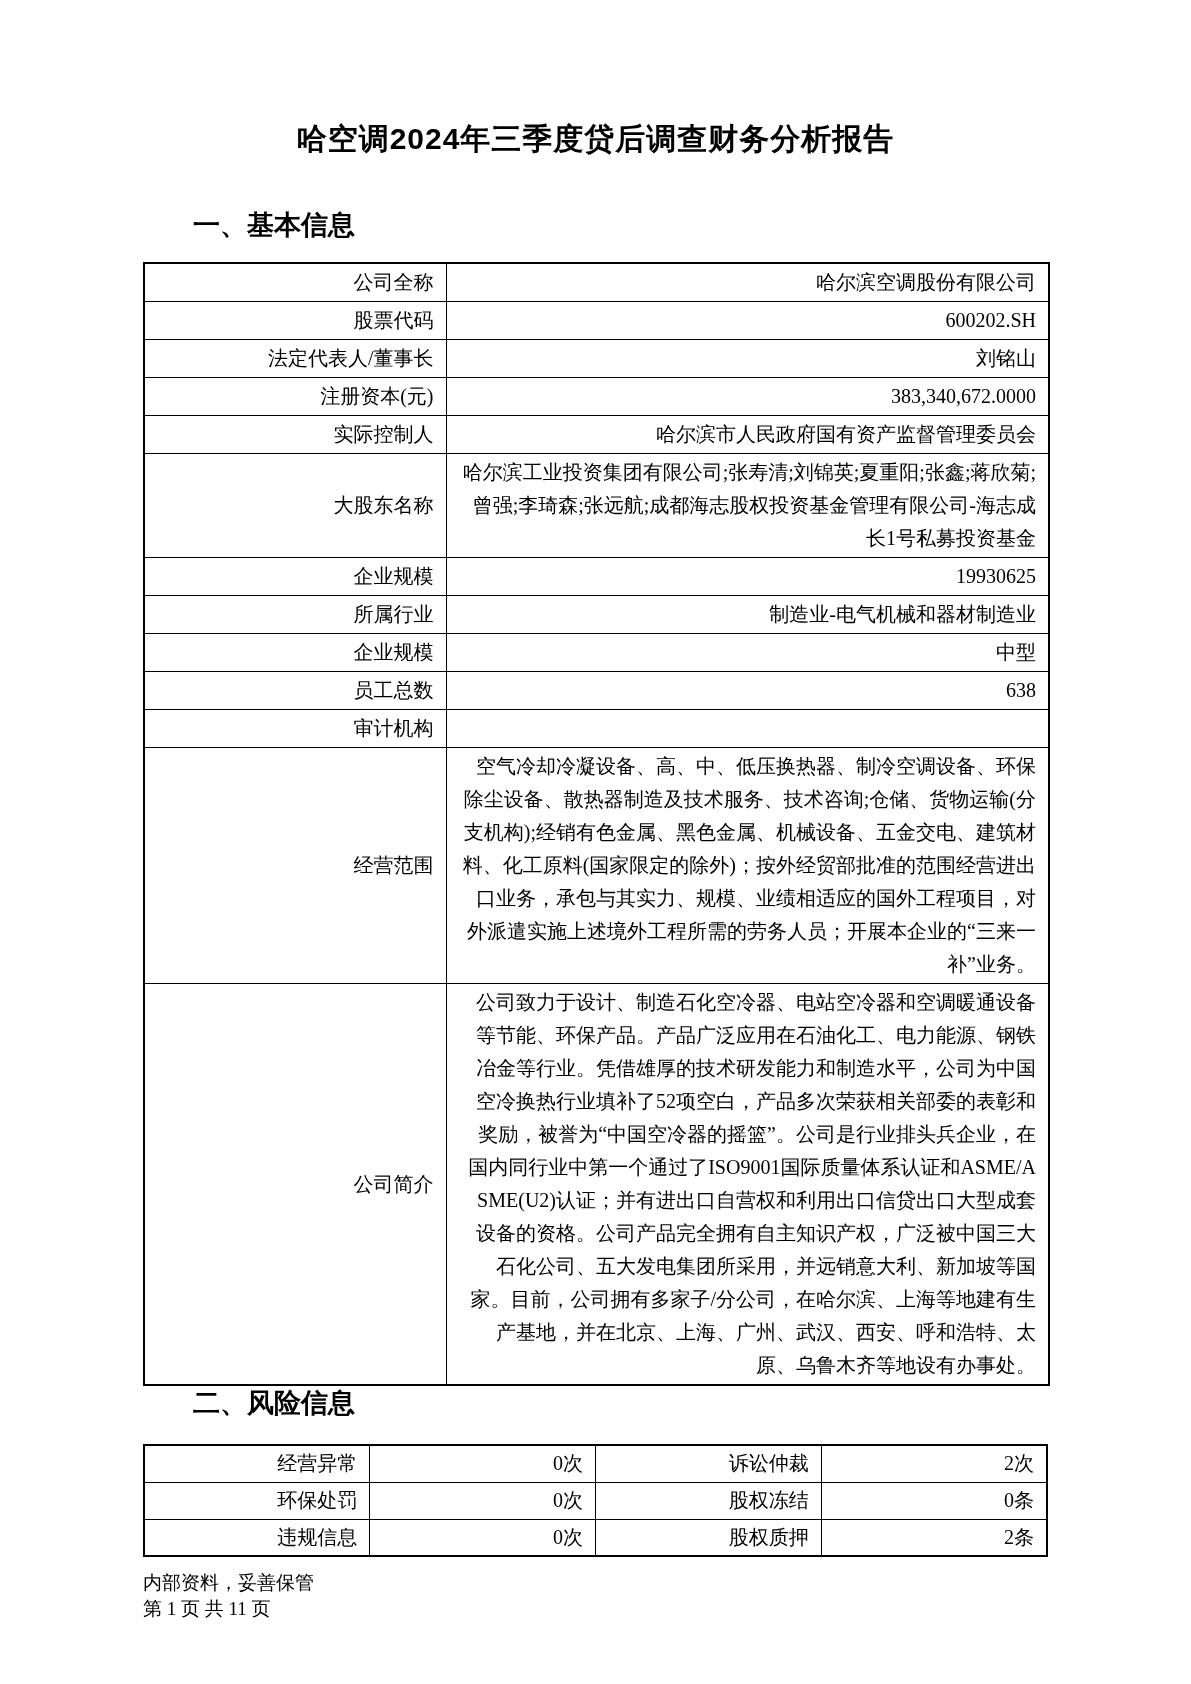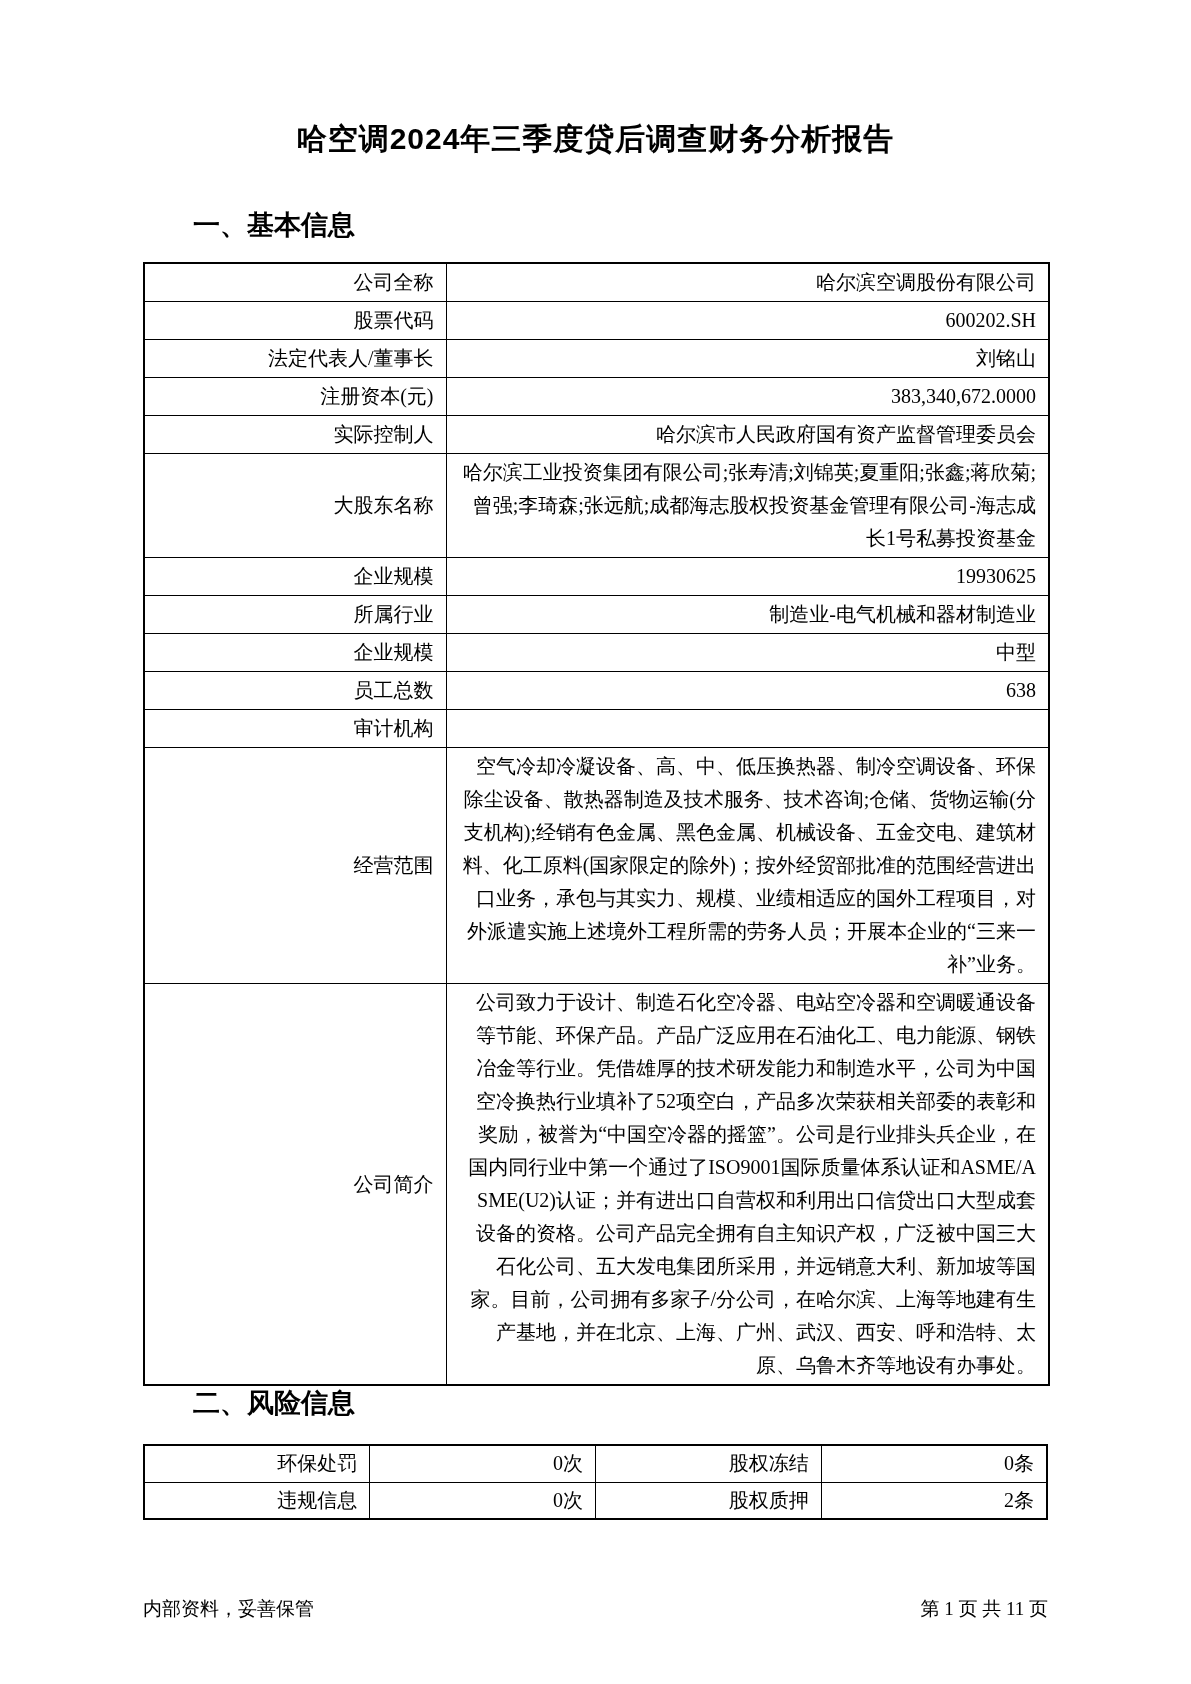--- a/index.html
+++ b/index.html
@@ -59,20 +59,21 @@
   .value.indent { text-indent: 12px; }
   .footer {
     position: absolute;
     left: 143px;
     right: 143px;
     bottom: 62px;
     display: flex;
     justify-content: space-between;
     font-size: 19px;
     line-height: 26px;
+    flex-direction: column;
   }
 </style>
 </head>
 <body>
 
 <div class="page">
 
   <h1 class="title">哈空调2024年三季度贷后调查财务分析报告</h1>
 
   <h2 class="section-heading first">一、基本信息</h2>
@@ -142,20 +143,26 @@
 
   <table class="risk-table">
     <colgroup>
         <col>
         <col>
         <col>
         <col>
       </colgroup>
     <tbody>
       <tr>
+        <td class="label">经营异常</td>
+        <td class="value">0次</td>
+        <td class="label">诉讼仲裁</td>
+        <td class="value">2次</td>
+      </tr>
+      <tr>
         <td class="label">环保处罚</td>
         <td class="value">0次</td>
         <td class="label">股权冻结</td>
         <td class="value">0条</td>
       </tr>
       <tr>
         <td class="label">违规信息</td>
         <td class="value">0次</td>
         <td class="label">股权质押</td>
         <td class="value">2条</td>

